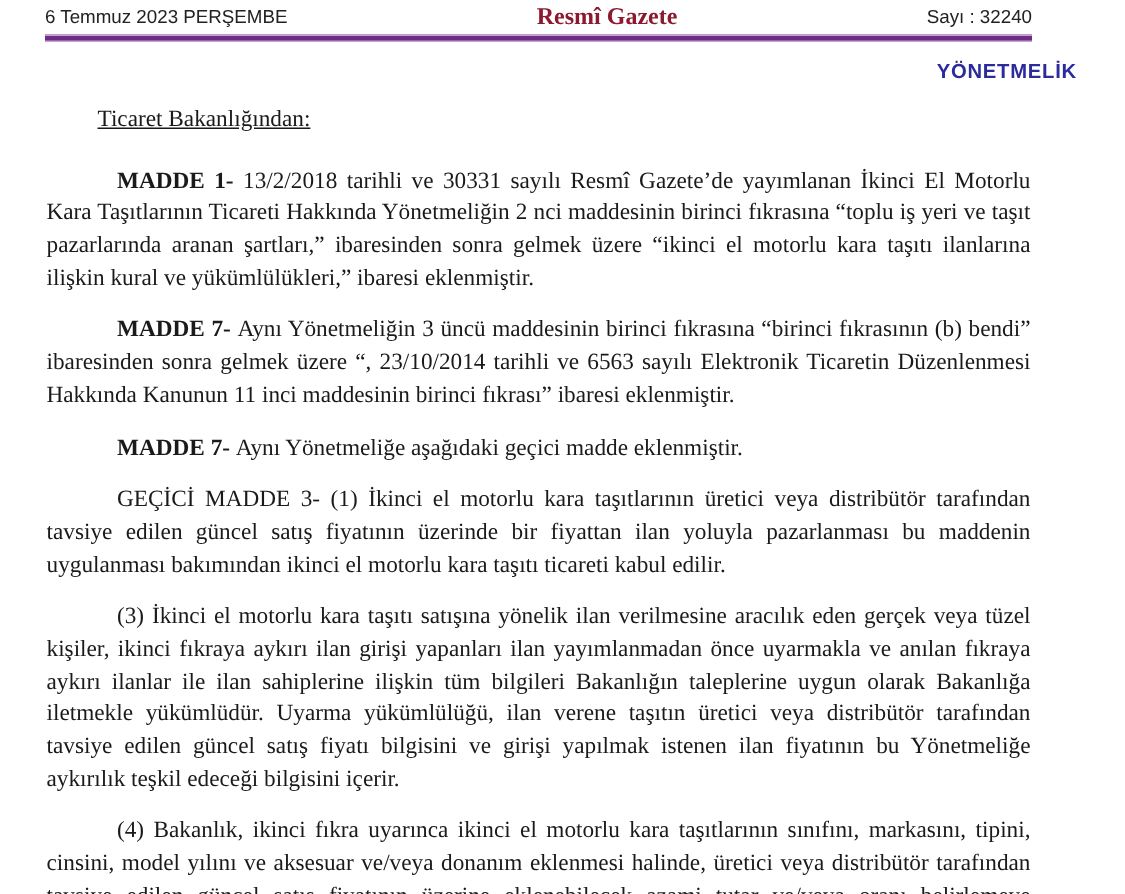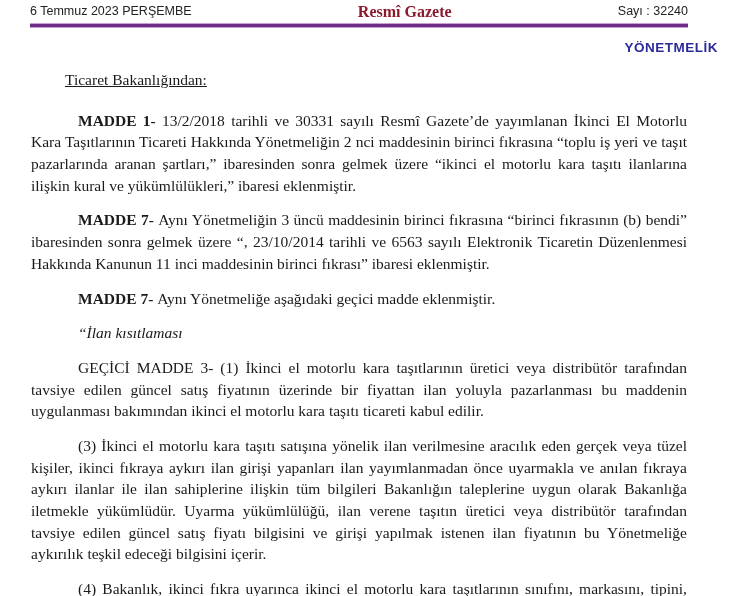--- a/index.html
+++ b/index.html
@@ -99,21 +99,20 @@
 
     <div class="authority">Ticaret Bakanlığından:</div>
 
 
     <p class="para"><span class="lead">MADDE 1- </span><span>13/2/2018 tarihli ve 30331 sayılı Resmî Gazete’de yayımlanan İkinci El Motorlu Kara Taşıtlarının Ticareti Hakkında Yönetmeliğin 2 nci maddesinin birinci fıkrasına “toplu iş yeri ve taşıt pazarlarında aranan şartları,” ibaresinden sonra gelmek üzere “ikinci el motorlu kara taşıtı ilanlarına ilişkin kural ve yükümlülükleri,” ibaresi eklenmiştir.</span></p>
 
     <p class="para"><span class="lead">MADDE 7- </span><span>Aynı Yönetmeliğin 3 üncü maddesinin birinci fıkrasına “birinci fıkrasının (b) bendi” ibaresinden sonra gelmek üzere “, 23/10/2014 tarihli ve 6563 sayılı Elektronik Ticaretin Düzenlenmesi Hakkında Kanunun 11 inci maddesinin birinci fıkrası” ibaresi eklenmiştir.</span></p>
 
     <p class="para"><span class="lead">MADDE 7- </span><span>Aynı Yönetmeliğe aşağıdaki geçici madde eklenmiştir.</span></p>
 
-    <p class="para italic-line"><span class="lead"></span><span>“İlan kısıtlaması</span></p>
 
     <p class="para"><span class="lead"></span><span>GEÇİCİ MADDE 3- (1) İkinci el motorlu kara taşıtlarının üretici veya distribütör tarafından tavsiye edilen güncel satış fiyatının üzerinde bir fiyattan ilan yoluyla pazarlanması bu maddenin uygulanması bakımından ikinci el motorlu kara taşıtı ticareti kabul edilir.</span></p>
 
 
     <p class="para"><span class="lead"></span><span>(3) İkinci el motorlu kara taşıtı satışına yönelik ilan verilmesine aracılık eden gerçek veya tüzel kişiler, ikinci fıkraya aykırı ilan girişi yapanları ilan yayımlanmadan önce uyarmakla ve anılan fıkraya aykırı ilanlar ile ilan sahiplerine ilişkin tüm bilgileri Bakanlığın taleplerine uygun olarak Bakanlığa iletmekle yükümlüdür. Uyarma yükümlülüğü, ilan verene taşıtın üretici veya distribütör tarafından tavsiye edilen güncel satış fiyatı bilgisini ve girişi yapılmak istenen ilan fiyatının bu Yönetmeliğe aykırılık teşkil edeceği bilgisini içerir.</span></p>
 
     <p class="para"><span class="lead"></span><span>(4) Bakanlık, ikinci fıkra uyarınca ikinci el motorlu kara taşıtlarının sınıfını, markasını, tipini, cinsini, model yılını ve aksesuar ve/veya donanım eklenmesi halinde, üretici veya distribütör tarafından tavsiye edilen güncel satış fiyatının üzerine eklenebilecek azami tutar ve/veya oranı belirlemeye yetkilidir.”</span></p>
 
   </div>
 </div>

